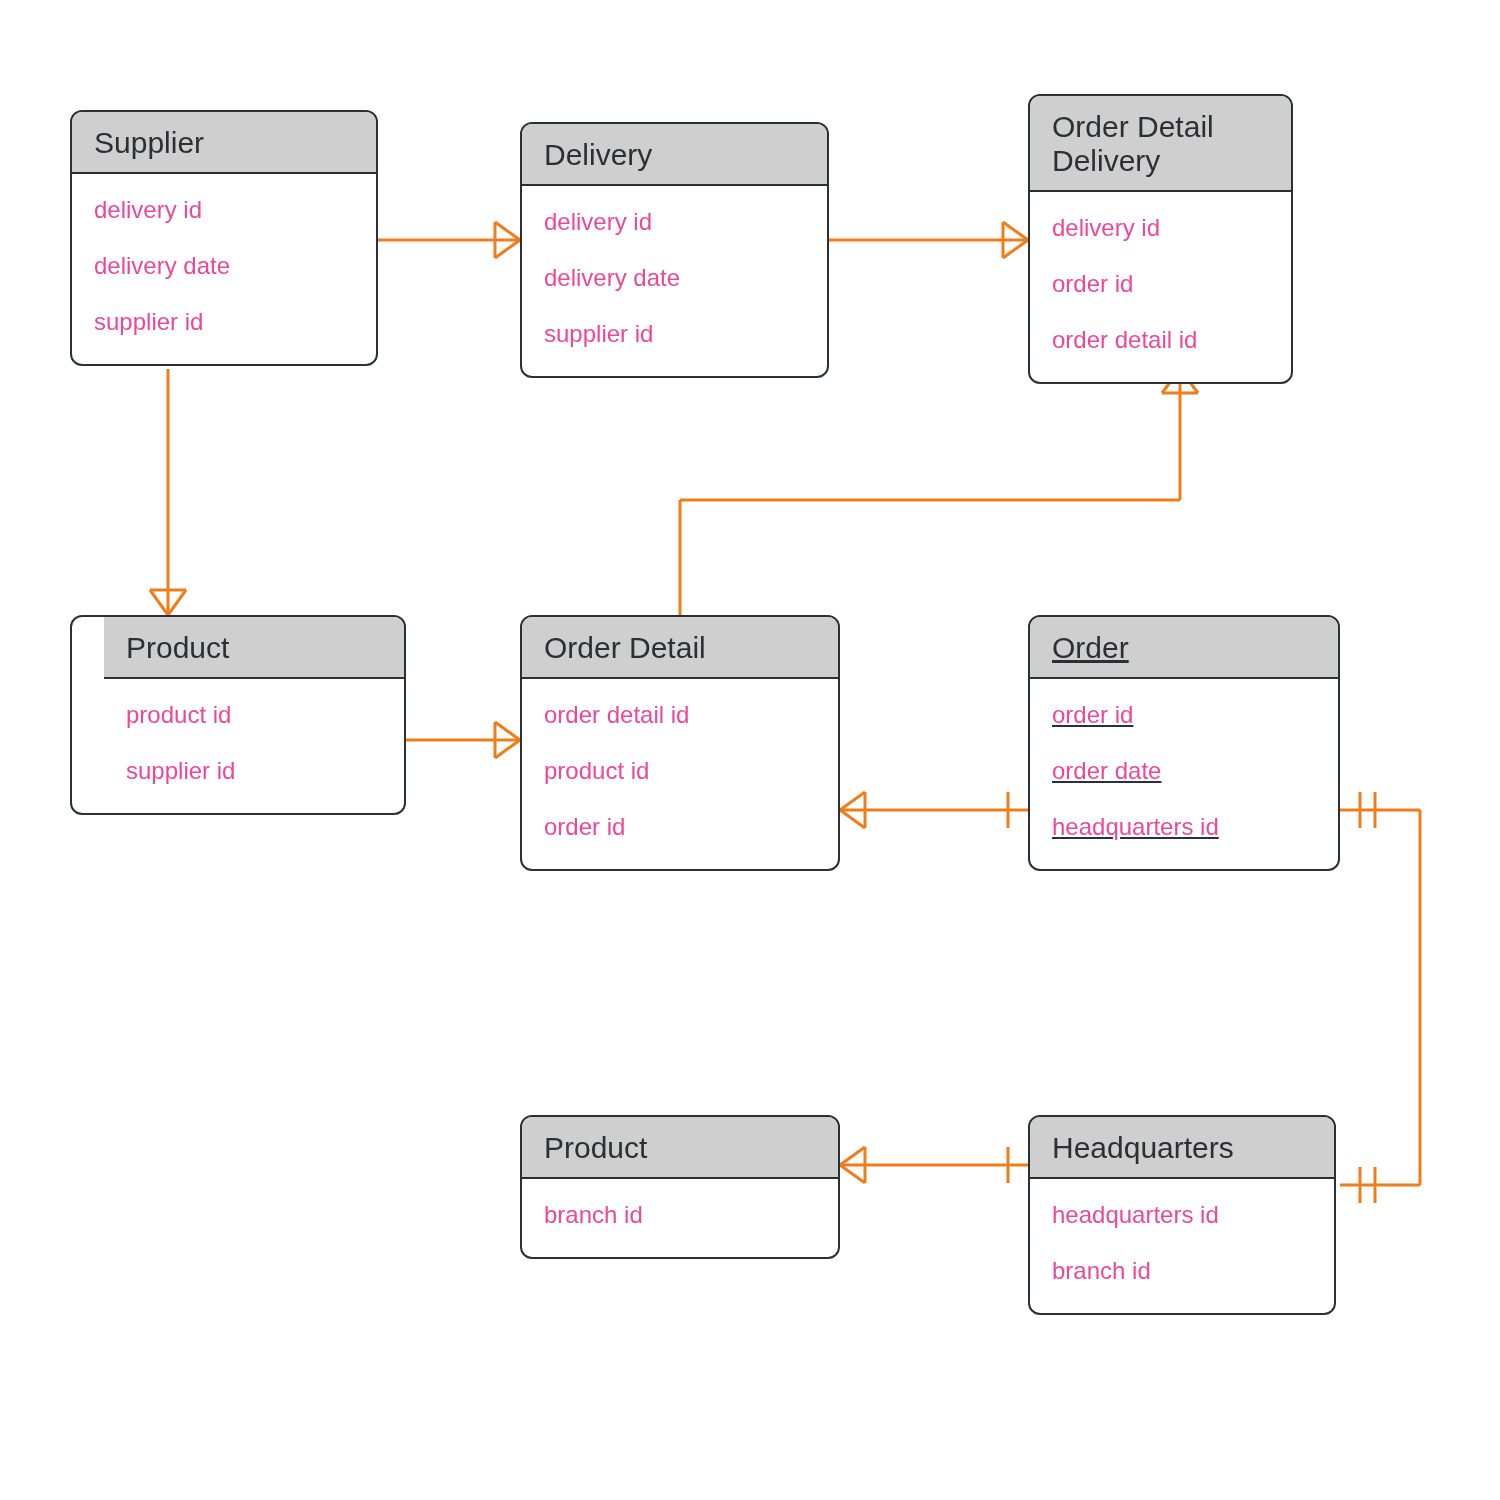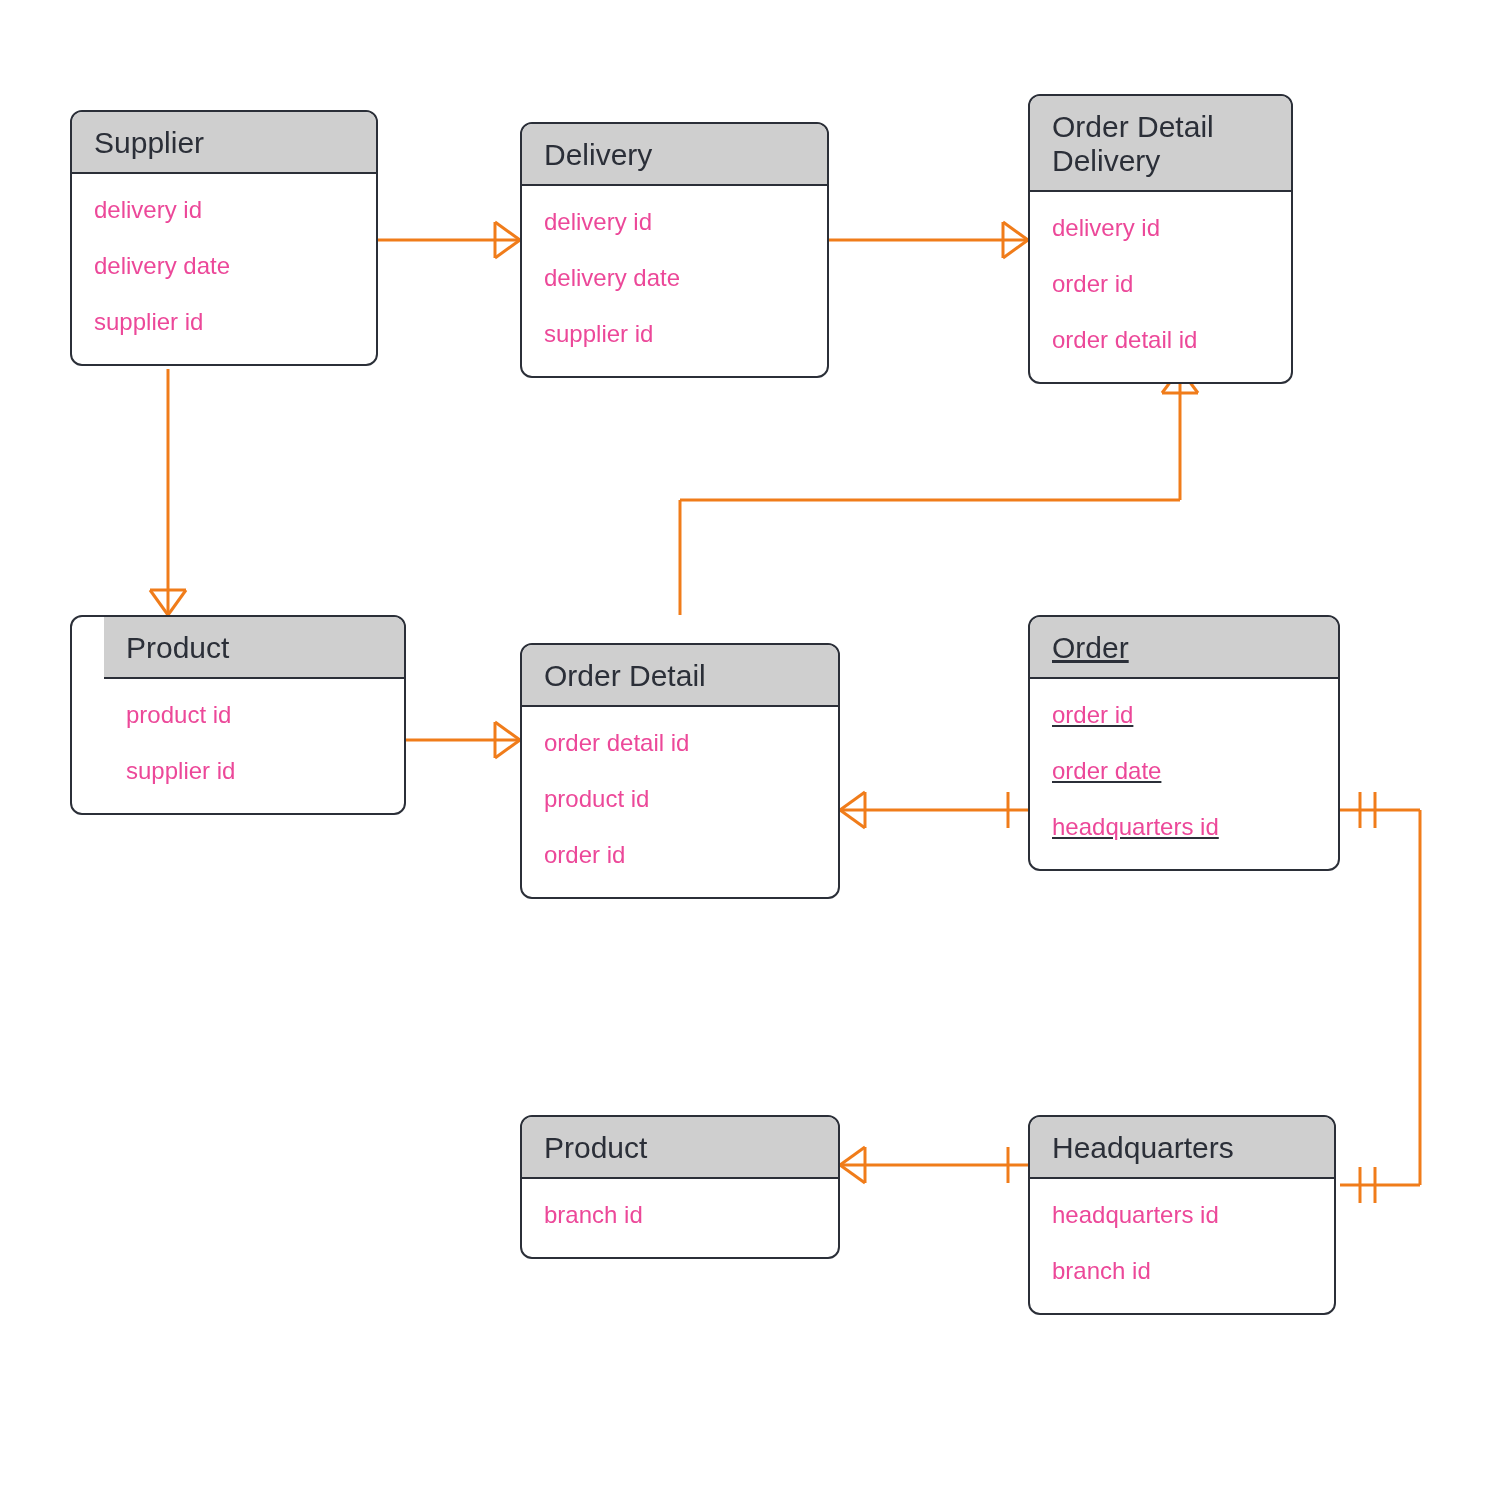--- a/index.html
+++ b/index.html
@@ -166,21 +166,21 @@
 </div>
 
 <div class="entity" style="left:70px; top:615px; width:336px;padding-left:32px;">
   <div class="title">Product</div>
   <div class="attrs">
     <div class="attr">product id</div>
     <div class="attr">supplier id</div>
   </div>
 </div>
 
-<div class="entity" style="left:520px; top:615px; width:320px;margin-top:28px;">
+<div class="entity" style="left:520px; top:615px; width:320px;">
   <div class="title">Order Detail</div>
   <div class="attrs">
     <div class="attr">order detail id</div>
     <div class="attr">product id</div>
     <div class="attr">order id</div>
   </div>
 </div>
 
 <div class="entity" style="left:1028px; top:615px; width:312px;text-decoration:underline;">
   <div class="title">Order</div>

